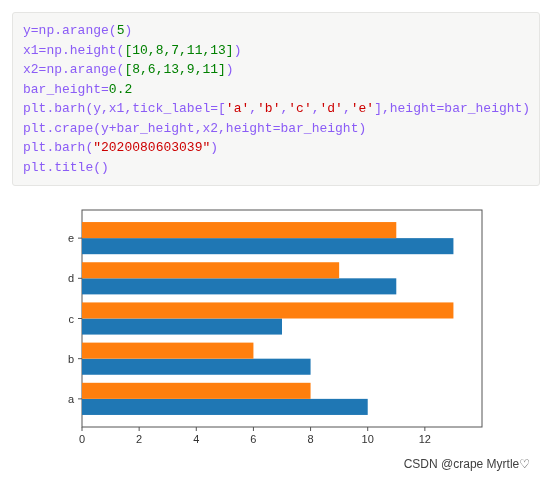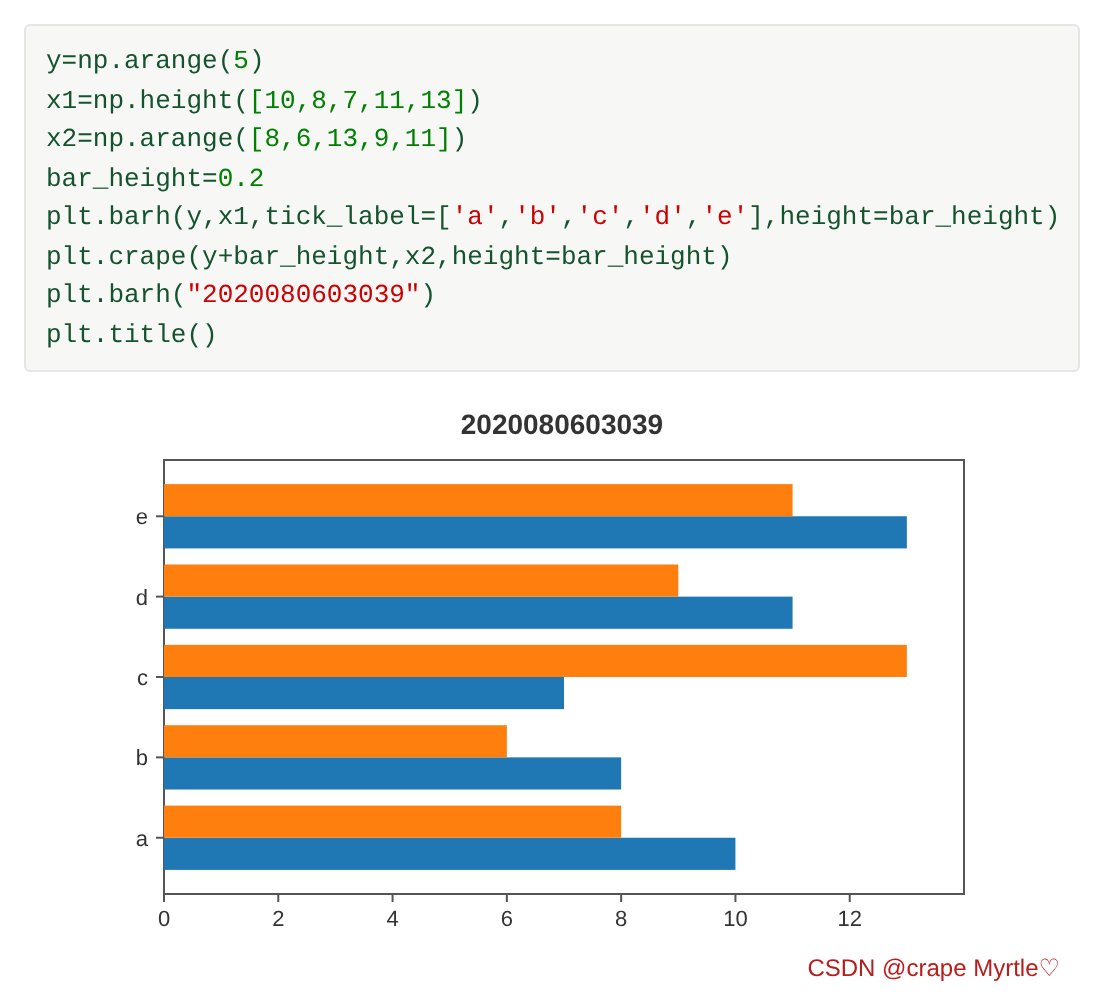--- a/index.html
+++ b/index.html
@@ -12,57 +12,56 @@
   }
   .code-block {
     background: #f7f7f6;
     border: 1px solid #e5e5e3;
     border-radius: 3px;
     padding: 8px 10px;
     line-height: 1.5;
     margin-bottom: 18px;
     white-space: pre;
   }
-  .code-black { color: #14532d; }
+  .code-black { color: #8b5cf6; }
   .code-green { color: #008000; }
   .code-red { color: #c00; }
   .chart-area {
     padding: 0 30px 0 40px;
   }
   .chart-title {
     font-family: Arial, sans-serif;
     font-size: 14px;
     font-weight: bold;
     text-align: center;
     color: #333;
     margin-bottom: 4px;
   }
   .watermark {
     text-align: right;
     font-family: Arial, sans-serif;
     font-size: 12px;
-    color: #b91c1c;
+    color: #404040;
     margin-top: 4px;
     padding-right: 10px;
   }
 </style>
 </head>
 <body>
 
 <div class="code-block"><span class="code-black">y=np.arange(</span><span class="code-green">5</span><span class="code-black">)</span>
 <span class="code-black">x1=np.height(</span><span class="code-green">[10,8,7,11,13]</span><span class="code-black">)</span>
 <span class="code-black">x2=np.arange(</span><span class="code-green">[8,6,13,9,11]</span><span class="code-black">)</span>
 <span class="code-black">bar_height=</span><span class="code-green">0.2</span>
 <span class="code-black">plt.barh(y,x1,tick_label=[</span><span class="code-red">'a'</span><span class="code-black">,</span><span class="code-red">'b'</span><span class="code-black">,</span><span class="code-red">'c'</span><span class="code-black">,</span><span class="code-red">'d'</span><span class="code-black">,</span><span class="code-red">'e'</span><span class="code-black">],height=bar_height)</span>
 <span class="code-black">plt.crape(y+bar_height,x2,height=bar_height)</span>
 <span class="code-black">plt.barh(</span><span class="code-red">"2020080603039"</span><span class="code-black">)</span>
 <span class="code-black">plt.title()</span></div>
 
 <div class="chart-area">
-  <div class="chart-title">2020080603039</div>
   <svg id="chart-svg" width="440" height="245">
       <rect x="30" y="6" width="400" height="217" fill="#fff" stroke="#555" stroke-width="1"></rect>
       <rect x="30" y="194.87037037037038" width="285.7142857142857" height="16.074074074074076" fill="#1f77b4" stroke="none"></rect>
       <rect x="30" y="178.7962962962963" width="228.57142857142856" height="16.074074074074076" fill="#ff7f0e" stroke="none"></rect>
       <rect x="30" y="154.6851851851852" width="228.57142857142856" height="16.074074074074076" fill="#1f77b4" stroke="none"></rect>
       <rect x="30" y="138.61111111111114" width="171.42857142857142" height="16.074074074074048" fill="#ff7f0e" stroke="none"></rect>
       <rect x="30" y="114.5" width="200" height="16.074074074074076" fill="#1f77b4" stroke="none"></rect>
       <rect x="30" y="98.42592592592592" width="371.42857142857144" height="16.07407407407409" fill="#ff7f0e" stroke="none"></rect>
       <rect x="30" y="74.31481481481484" width="314.2857142857143" height="16.074074074074076" fill="#1f77b4" stroke="none"></rect>
       <rect x="30" y="58.24074074074076" width="257.14285714285717" height="16.074074074074076" fill="#ff7f0e" stroke="none"></rect>

